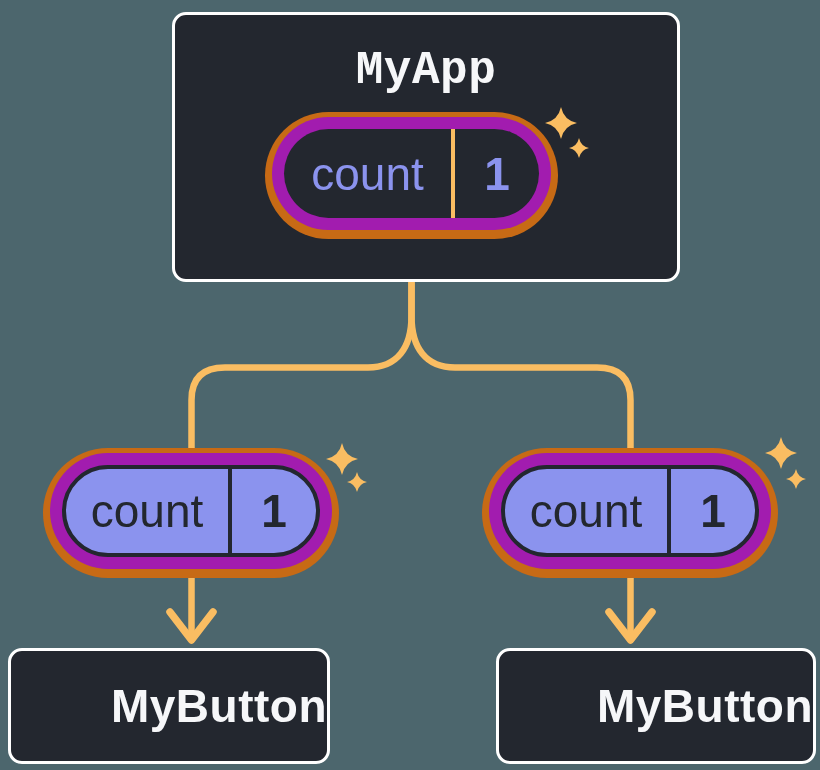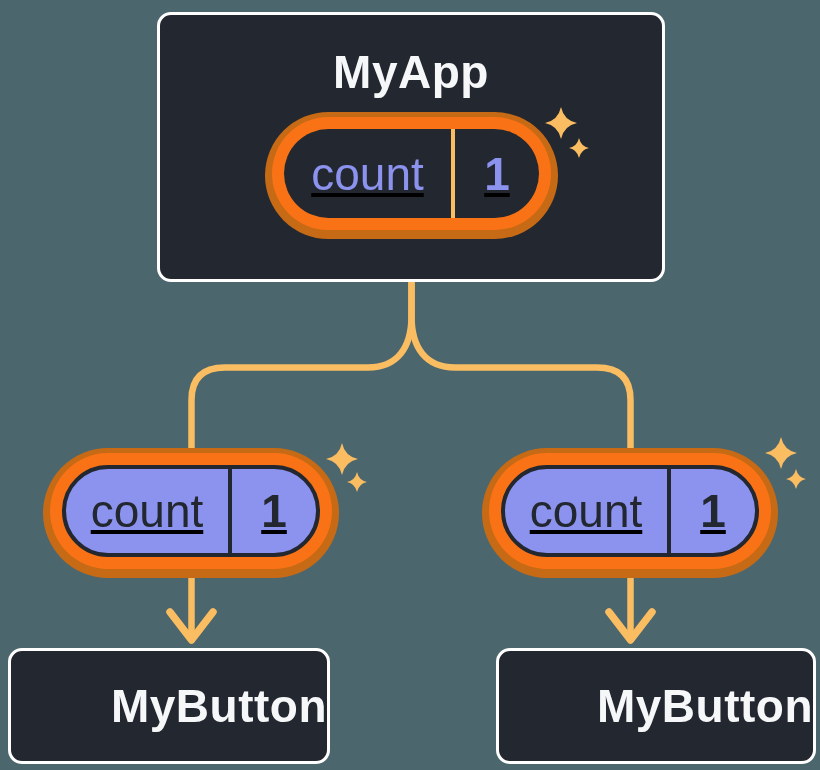--- a/index.html
+++ b/index.html
@@ -19,21 +19,21 @@
     width: 820px; height: 770px;
     pointer-events: none;
   }
   
   .node {
     position: absolute;
     background: #23272F;
     border: 3px solid #FFFFFF;
     border-radius: 14px;
   }
-  .node-root  { left: 157px; top: 12px;  width: 508px; height: 270px; }
+  .node-root  { left: 172px; top: 12px;  width: 508px; height: 270px; font-family: Liberation Mono, monospace; }
   .node-child { display: flex; align-items: center; justify-content: flex-end; }
   .node-child-left  { left: 8px;   top: 648px; width: 322px; height: 116px; }
   .node-child-right { left: 496px; top: 648px; width: 320px; height: 116px; }
   .node-title {
     color: #F6F7F9;
     font-size: 46px;
     font-weight: 700;
     letter-spacing: 0.5px;
     text-align: center;
   }
@@ -43,24 +43,23 @@
     position: absolute;
     background: #C76A15;
     border-radius: 999px;
     padding: 5px 7px 9px 7px;
   }
   .pill-root  { left: 265px; top: 112px; width: 293px; height: 127px; }
   .pill-left  { left: 43px;  top: 448px; width: 296px; height: 130px; }
   .pill-right { left: 482px; top: 448px; width: 296px; height: 130px; }
   .pill-band {
     width: 100%; height: 100%;
-    background: #f97316;
+    background: #a21caf;
     border-radius: 999px;
     padding: 12px;
-    text-decoration: underline;
   }
   .pill-core {
     width: 100%; height: 100%;
     border-radius: 999px;
     display: flex;
     align-items: stretch;
     overflow: hidden;
   }
   .pill-dark .pill-core { background: #23272F; }
   .pill-light .pill-core { background: #8B93EE; border: 4px solid #23272F; }

